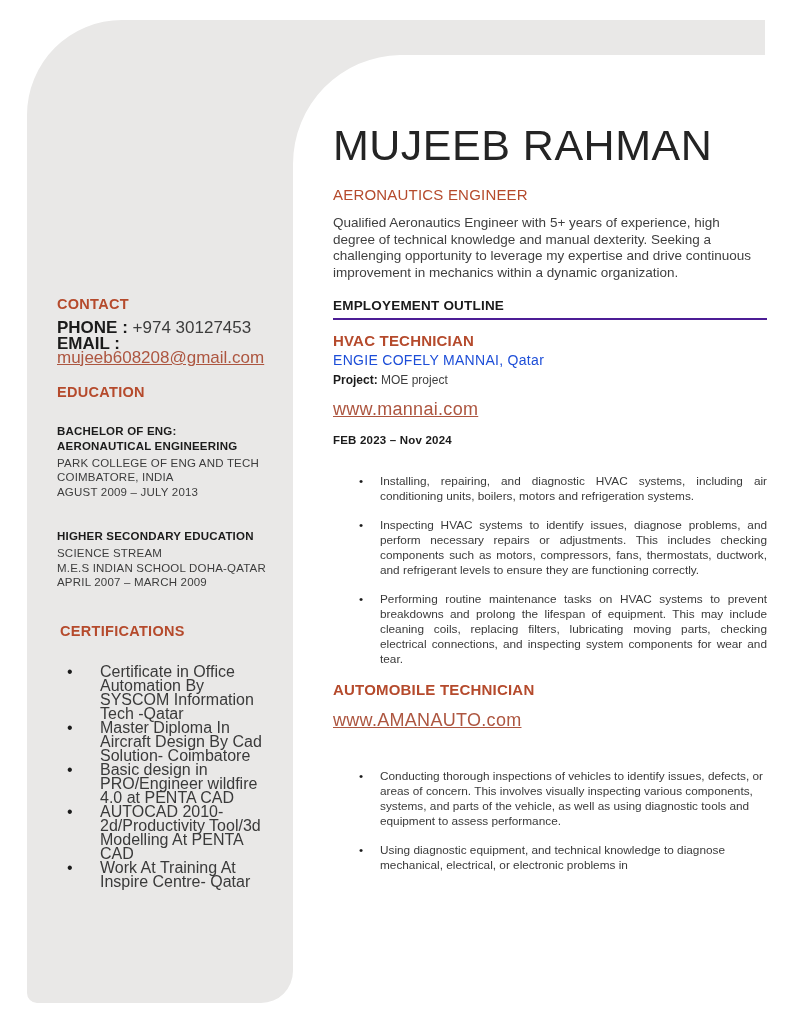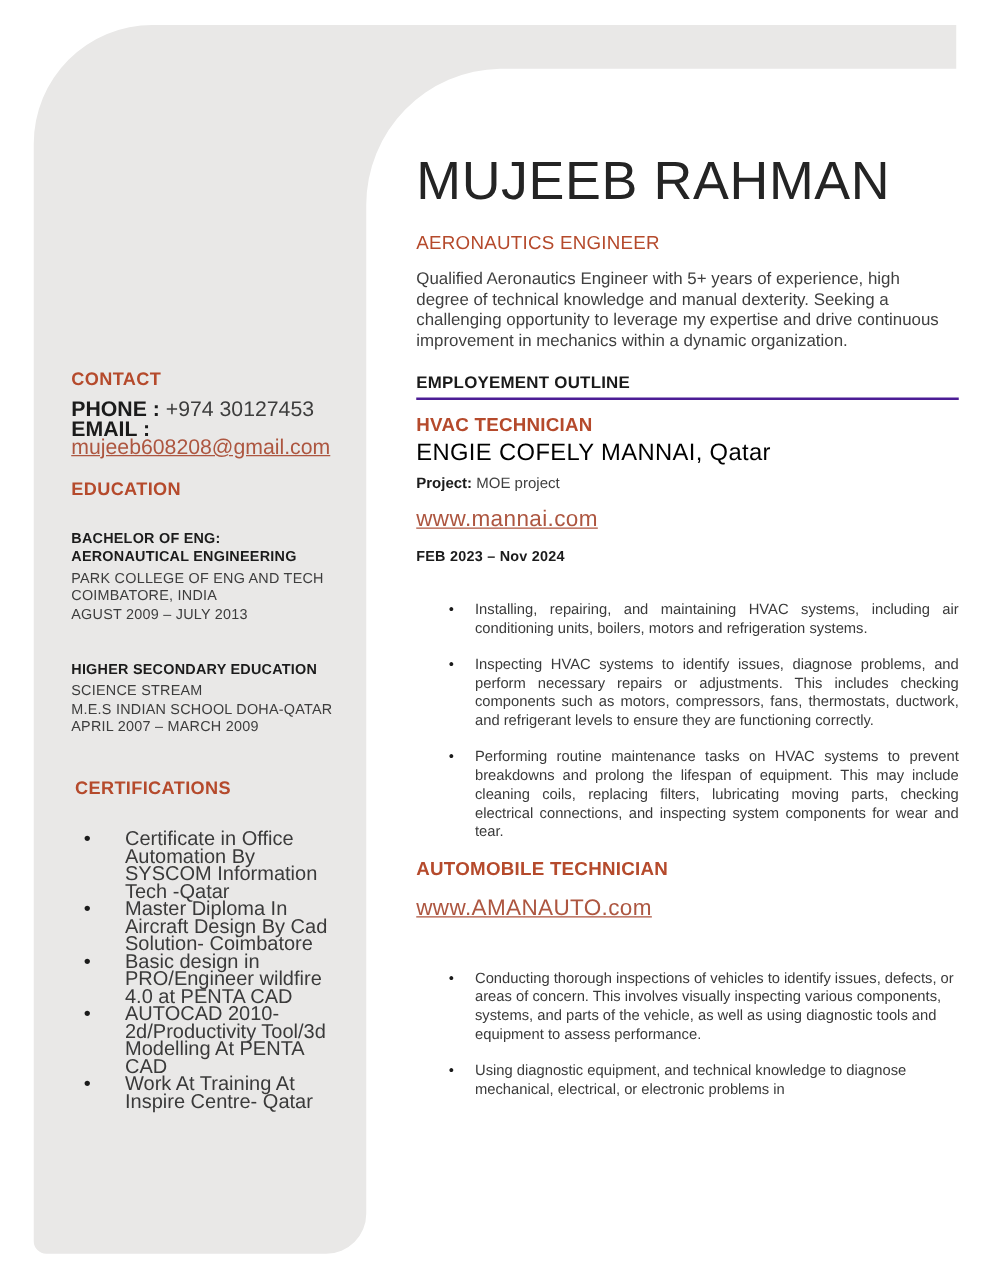--- a/index.html
+++ b/index.html
@@ -29,21 +29,21 @@
 
   
   .main { position:absolute; left:333px; top:123px; width:434px; z-index:2; }
   .name { margin:0; font-size:43px; font-weight:400; color:#242424; letter-spacing:0.5px; line-height:1.05; white-space:nowrap; }
   .role { margin:18px 0 0 0; font-size:15px; font-weight:normal; color:#b54a2c; letter-spacing:0.2px; }
   .summary { margin:12px 0 0 0; width:418px; font-size:13.5px; line-height:16.5px; color:#3f3f3f; }
   .emp-h { margin:17px 0 0 0; font-size:13.5px; font-weight:bold; color:#1a1a1a;
            padding-bottom:5px; border-bottom:2px solid #4c1d95; letter-spacing:0.2px; }
   .job-title { margin:12px 0 0 0; font-size:15px; font-weight:bold; color:#b54a2c; letter-spacing:0.2px; }
   .job + .job { margin-top:12px; }
-  .company { margin:3px 0 0 0; font-size:19px; color:#000000; letter-spacing:0.3px; }
+  .company { margin:3px 0 0 0; font-size:14px; color:#1d4ed8; letter-spacing:0.3px; }
   .project { margin:5px 0 0 0; font-size:12px; color:#3f3f3f; }
   .joblink { display:inline-block; margin:12px 0 0 0; font-size:18px; letter-spacing:0.3px; }
   .dates { margin:14px 0 0 0; font-size:11.5px; font-weight:bold; color:#1b1b1b; letter-spacing:0.2px; }
   ul.bullets { list-style:none; margin:28px 0 0 0; padding:0; }
   ul.bullets.mt-lg { margin-top:38px; }
   ul.bullets li { position:relative; padding-left:47px; font-size:11.8px; line-height:15px; color:#3a3a3a; margin-bottom:14px; }
   ul.bullets li::before { content:"\2022"; position:absolute; left:26px; top:0; color:#1b1b1b; }
   ul.bullets.justify li { text-align:justify; }
 </style>
 </head>
@@ -108,21 +108,21 @@
 
     <h3 class="emp-h">EMPLOYEMENT OUTLINE</h3>
 
     <article class="job">
       <h4 class="job-title">HVAC TECHNICIAN</h4>
       <p class="company">ENGIE COFELY MANNAI, Qatar</p>
       <p class="project"><span class="lbl">Project:</span> <span>MOE project</span></p>
       <a class="joblink link">www.mannai.com</a>
       <p class="dates">FEB 2023 – Nov 2024</p>
       <ul class="bullets justify">
-          <li>Installing, repairing, and maintaining HVAC systems, including air conditioning units, boilers, motors and refrigeration systems.</li>
+          <li>Installing, repairing, and diagnostic HVAC systems, including air conditioning units, boilers, motors and refrigeration systems.</li>
           <li>Inspecting HVAC systems to identify issues, diagnose problems, and perform necessary repairs or adjustments. This includes checking components such as motors, compressors, fans, thermostats, ductwork, and refrigerant levels to ensure they are functioning correctly.</li>
           <li>Performing routine maintenance tasks on HVAC systems to prevent breakdowns and prolong the lifespan of equipment. This may include cleaning coils, replacing filters, lubricating moving parts, checking electrical connections, and inspecting system components for wear and tear.</li>
         </ul>
     </article>
 
     <article class="job">
       <h4 class="job-title">AUTOMOBILE TECHNICIAN</h4>
       <a class="joblink link">www.AMANAUTO.com</a>
       <ul class="bullets mt-lg">
           <li>Conducting thorough inspections of vehicles to identify issues, defects, or areas of concern. This involves visually inspecting various components, systems, and parts of the vehicle, as well as using diagnostic tools and equipment to assess performance.</li>

